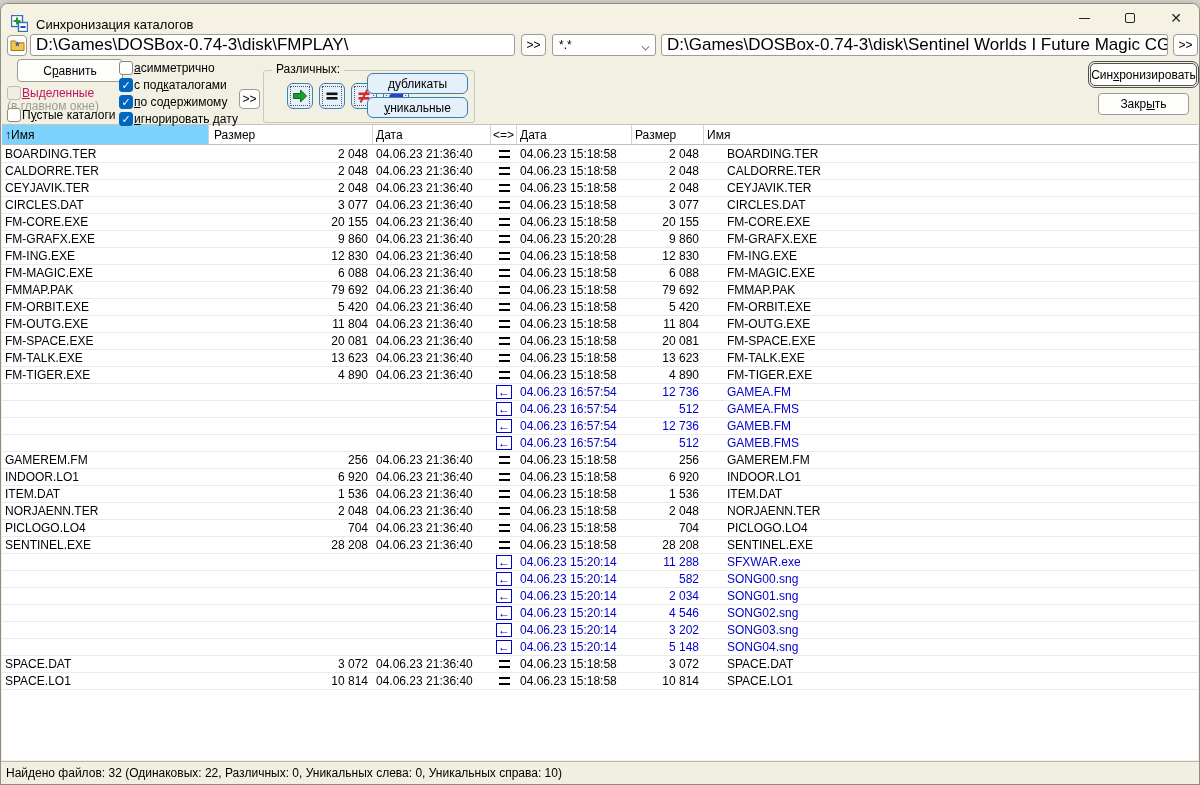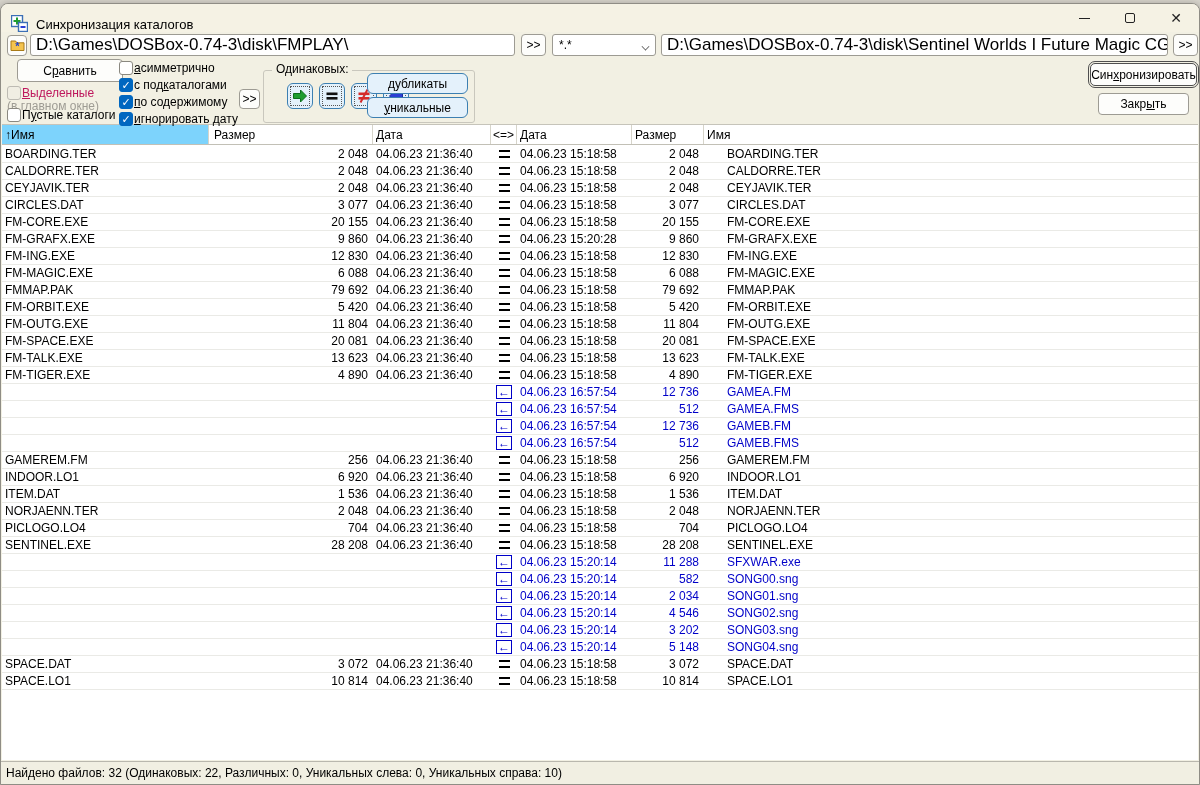--- a/index.html
+++ b/index.html
@@ -137,21 +137,21 @@
   <div class="cb" style="left:6px; top:103px;">
     <span class="box"></span>
       <label>П<u>у</u>стые каталоги</label>
   </div>
 
   <div id="cb-column"></div>
 
   <div class="tc-btn" style="left:238px; top:85px; width:21px; height:20px;">&gt;&gt;</div>
 
   <div class="groupbox">
-    <span class="gb-label">Одинаковых:</span>
+    <span class="gb-label">Различных:</span>
   </div>
   <div class="icon-btn" style="left:286px; top:79px;">
     <span class="glyphwrap">
         <svg width="16" height="16" viewBox="0 0 16 16">
       <path d="M1.5 5.5 H8.5 V2 L14.5 8 L8.5 14 V10.5 H1.5 Z" fill="#1E9D2F" stroke="#0B6E1C" stroke-width="1"></path>
         </svg>
       </span>
   </div>
   <div class="icon-btn" style="left:318px; top:79px;">
     <span class="glyphwrap">

